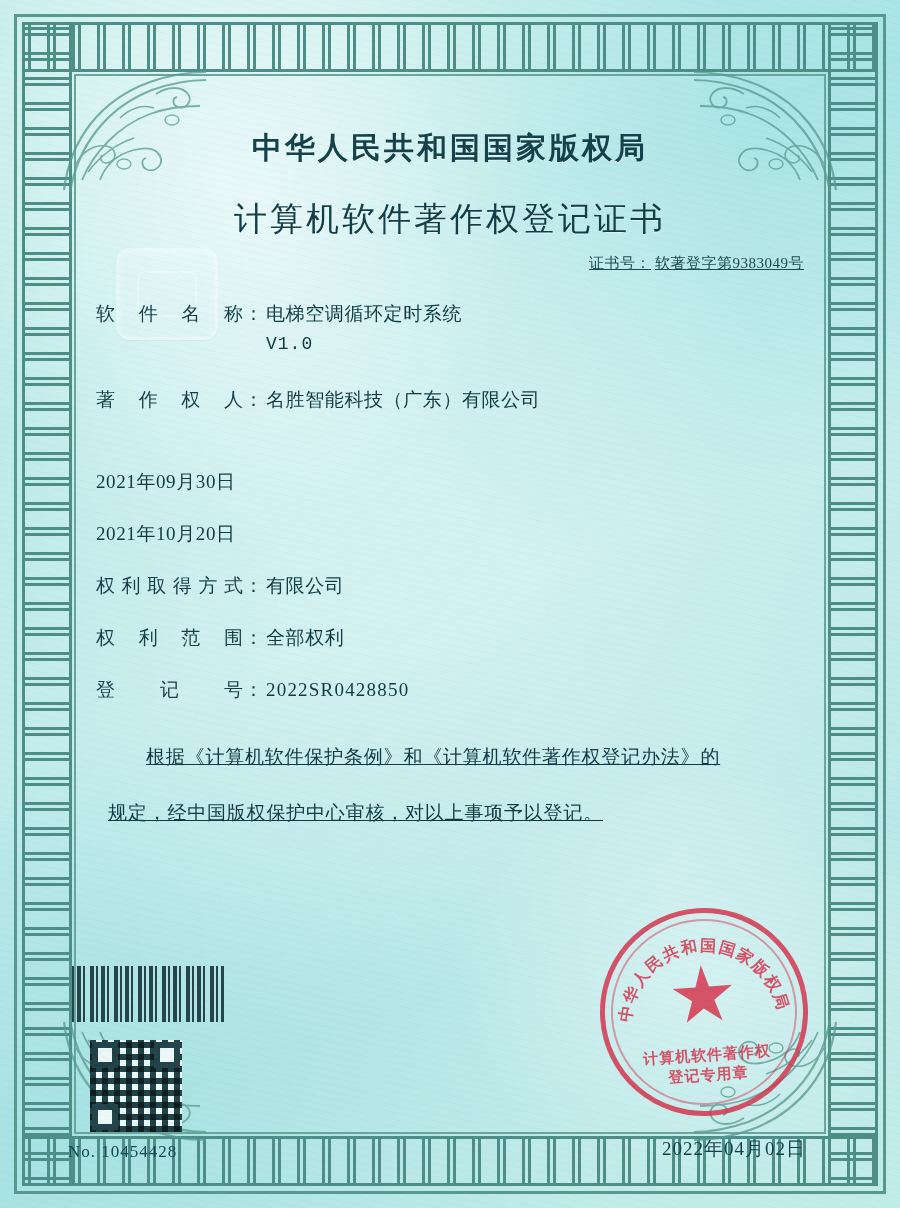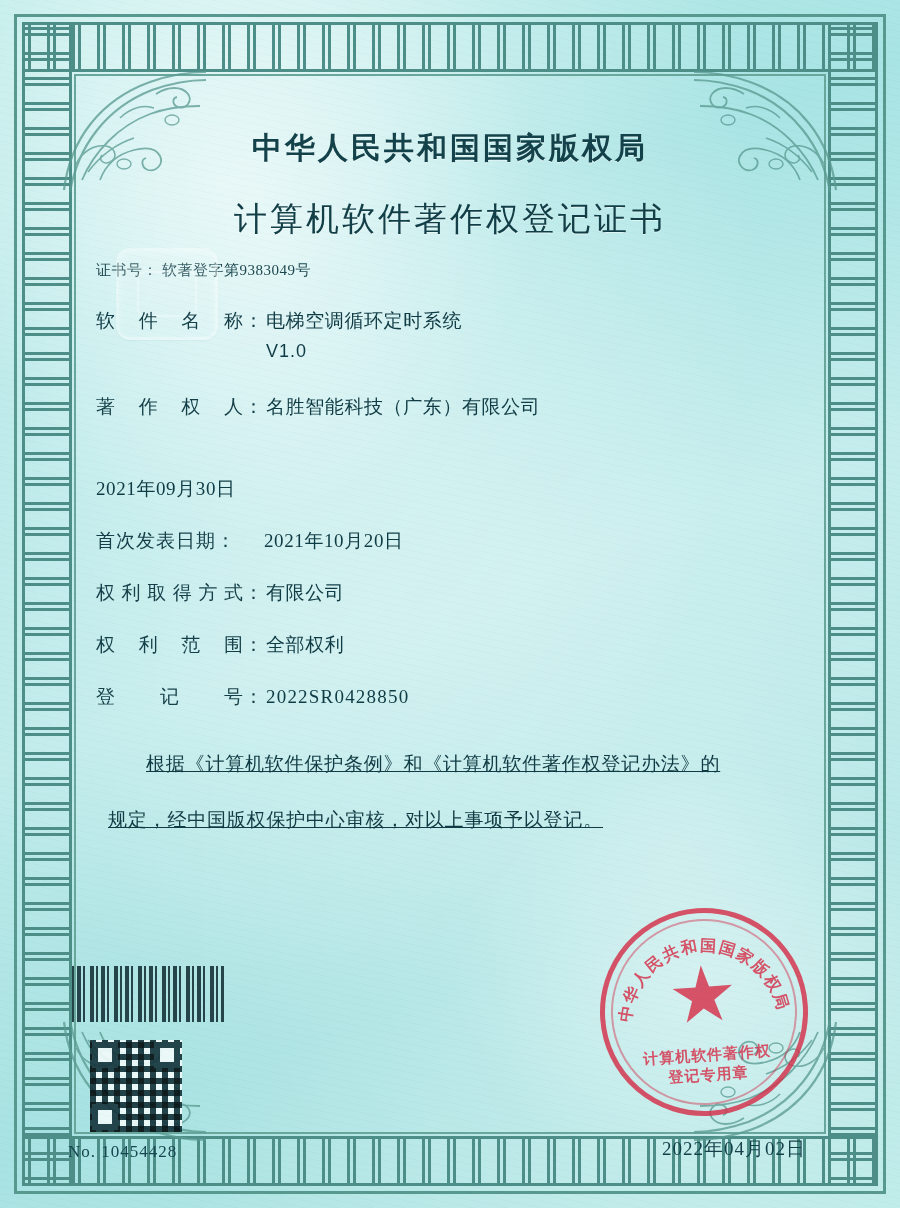--- a/index.html
+++ b/index.html
@@ -135,25 +135,26 @@
     text-align: center;
     font-size: 33px;
     letter-spacing: 3px;
     color: #123f47;
     font-weight: 400;
     margin-top: 28px;
     text-shadow: 0 1px 0 rgba(255,255,255,.5);
   }
 
   .cert-no {
-    text-align: left;
-    margin-top: 19px;
+    text-align: right;
+    margin-top: 12px;
     font-size: 15px;
     color: #1d4850;
     letter-spacing: .5px;
+    text-decoration: underline;
   }
   .cert-no .label { margin-right: 4px; }
 
   .watermark-emblem {
     position: absolute;
     left: 20px;
     top: 138px;
     width: 96px;
     height: 86px;
     border-radius: 14px;
@@ -193,21 +194,21 @@
     padding-right: 2px;
   }
   .field-value {
     font-size: 19px;
     color: #0f3b44;
     line-height: 30px;
     letter-spacing: .6px;
   }
   .field-value .version {
     display: block;
-    font-family: Liberation Sans, sans-serif;
+    font-family: Liberation Mono, monospace;
     font-size: 18px;
     letter-spacing: 1px;
   }
   .field-value.mono {
     font-family: "Liberation Serif", "DejaVu Serif", serif;
     letter-spacing: 1.2px;
   }
 
   .gap-lg { height: 30px; }
 
@@ -455,21 +456,20 @@
         <div class="field-value">名胜智能科技（广东）有限公司</div>
       </div>
 
       <div class="gap-lg"></div>
 
       <div class="field-row">
         <div class="field-value">2021年09月30日</div>
       </div>
 
       <div class="field-row">
-        <div class="field-label">首次发表日期：</div>
         <div class="field-value">2021年10月20日</div>
       </div>
 
       <div class="field-row">
         <div class="field-label spread">
           <span>权</span>
             <span>利</span>
             <span>取</span>
             <span>得</span>
             <span>方</span>

